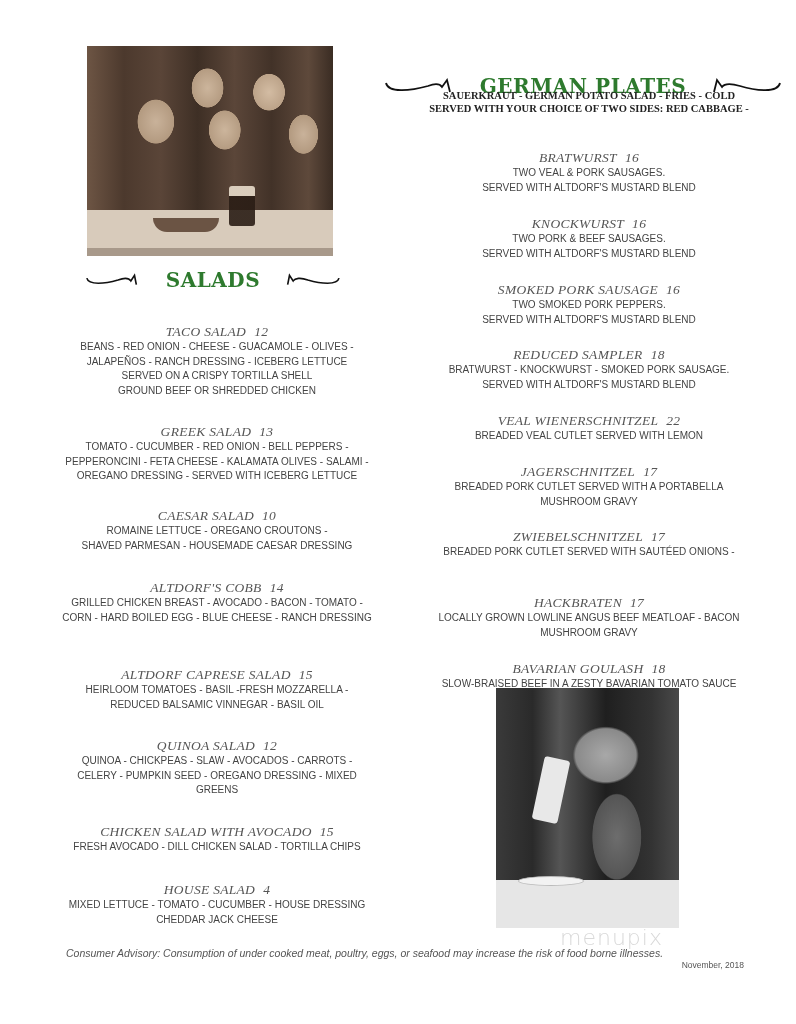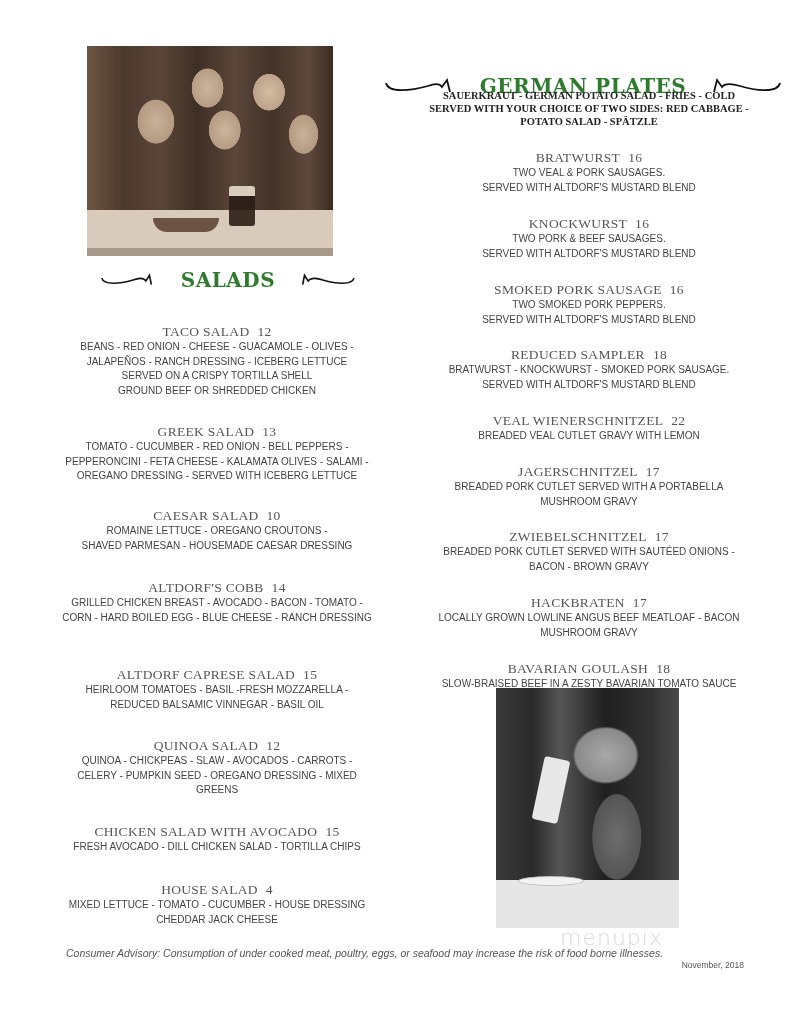--- a/index.html
+++ b/index.html
@@ -31,30 +31,30 @@
     }
     .photo-woman .stein { position: absolute; left: 42px; top: 70px; width: 26px; height: 64px;
       background: #e8e8e8; border-radius: 3px; transform: rotate(12deg); }
     .photo-woman .plate { position: absolute; left: 22px; top: 188px; width: 66px; height: 10px;
       background: #f2f2f2; border: 1px solid #bbb; border-radius: 50%; }
 
     .section-head { position: absolute; display: flex; align-items: center; justify-content: center; }
     .section-title { font-family: "DejaVu Serif", serif; font-weight: bold; color: #2e7a2e; letter-spacing: 0.5px; }
     .swirl { display: block; }
 
-    .salads-head { left: 100px; top: 266px; width: 256px; height: 28px; gap: 24px; align-items: center; }
+    .salads-head { left: 85px; top: 266px; width: 256px; height: 28px; gap: 24px; align-items: center; }
     .salads-head .section-title { font-size: 20px; }
     .plates-head { left: 370px; top: 72px; width: 426px; height: 28px; gap: 24px; }
     .plates-head .section-title { font-size: 20px; }
 
     .plates-intro { position: absolute; left: 405px; top: 89px; width: 368px; text-align: center;
       font-family: "Liberation Serif", serif; font-weight: bold; font-size: 10.5px; line-height: 13px; color: #222; }
 
     .item { position: absolute; text-align: center; }
-    .item-name { font-family: "Liberation Serif", serif; font-size: 13.5px; color: #555; letter-spacing: 0.3px; line-height: 16px; }
+    .item-name { font-family: "Liberation Serif", serif; font-size: 13.5px; color: #555; letter-spacing: 0.3px; line-height: 16px; font-style: italic; }
     .item-name .price { margin-left: 8px; }
     .item-desc { font-size: 10px; line-height: 14.6px; color: #444; letter-spacing: 0; }
 
     .salad { left: 44px; width: 346px; margin-top: 15px; }
     .plate { left: 405px; width: 368px; }
 
     .footer-advisory { position: absolute; left: 66px; top: 947px; font-size: 10.5px; font-style: italic; color: #555; white-space: nowrap; }
     .footer-date { position: absolute; right: 52px; top: 960px; font-size: 8.5px; color: #555; }
     .watermark { position: absolute; left: 560px; top: 925px; font-size: 22px; color: #d9d9d9; letter-spacing: 1px; font-family: "DejaVu Sans", sans-serif; font-weight: 300; }
   </style>
@@ -86,21 +86,20 @@
   </svg>
   <span class="section-title">GERMAN PLATES</span>
   <svg class="swirl" width="72" height="18" viewBox="0 0 72 18">
     <path d="M4 15 L7 3 L12 10 C14 7, 20 6, 30 9 C46 14, 68 16, 70 6" fill="none" stroke="#111" stroke-width="1.8"></path>
   </svg>
 </div>
 
 <div class="plates-intro">
   <div>SAUERKRAUT - GERMAN POTATO SALAD - FRIES - COLD</div>
   <div>SERVED WITH YOUR CHOICE OF TWO SIDES: RED CABBAGE -</div>
-  <div>POTATO SALAD - SPÄTZLE</div>
 </div>
 
 <div class="item salad" style="top:309px">
   <div class="item-name"><span>TACO SALAD</span><span class="price">12</span></div>
   <div class="item-desc">BEANS  - RED ONION - CHEESE - GUACAMOLE - OLIVES -</div>
   <div class="item-desc">JALAPEÑOS - RANCH DRESSING - ICEBERG LETTUCE</div>
   <div class="item-desc">SERVED ON A CRISPY TORTILLA SHELL</div>
   <div class="item-desc">GROUND BEEF OR SHREDDED CHICKEN</div>
 </div>
 
@@ -166,33 +165,32 @@
 </div>
 
 <div class="item plate" style="top:347px">
   <div class="item-name"><span>REDUCED SAMPLER</span><span class="price">18</span></div>
   <div class="item-desc">BRATWURST - KNOCKWURST - SMOKED PORK SAUSAGE.</div>
   <div class="item-desc">SERVED WITH ALTDORF'S MUSTARD BLEND</div>
 </div>
 
 <div class="item plate" style="top:413px">
   <div class="item-name"><span>VEAL WIENERSCHNITZEL</span><span class="price">22</span></div>
-  <div class="item-desc">BREADED VEAL CUTLET GRAVY WITH LEMON</div>
+  <div class="item-desc">BREADED VEAL CUTLET SERVED WITH LEMON</div>
 </div>
 
 <div class="item plate" style="top:464px">
   <div class="item-name"><span>JAGERSCHNITZEL</span><span class="price">17</span></div>
   <div class="item-desc">BREADED PORK CUTLET SERVED WITH A PORTABELLA</div>
   <div class="item-desc">MUSHROOM GRAVY</div>
 </div>
 
 <div class="item plate" style="top:529px">
   <div class="item-name"><span>ZWIEBELSCHNITZEL</span><span class="price">17</span></div>
   <div class="item-desc">BREADED PORK CUTLET SERVED WITH SAUTÉED ONIONS -</div>
-  <div class="item-desc">BACON - BROWN GRAVY</div>
 </div>
 
 <div class="item plate" style="top:595px">
   <div class="item-name"><span>HACKBRATEN</span><span class="price">17</span></div>
   <div class="item-desc">LOCALLY GROWN LOWLINE ANGUS BEEF MEATLOAF - BACON</div>
   <div class="item-desc">MUSHROOM GRAVY</div>
 </div>
 
 <div class="item plate" style="top:661px">
   <div class="item-name"><span>BAVARIAN GOULASH</span><span class="price">18</span></div>

